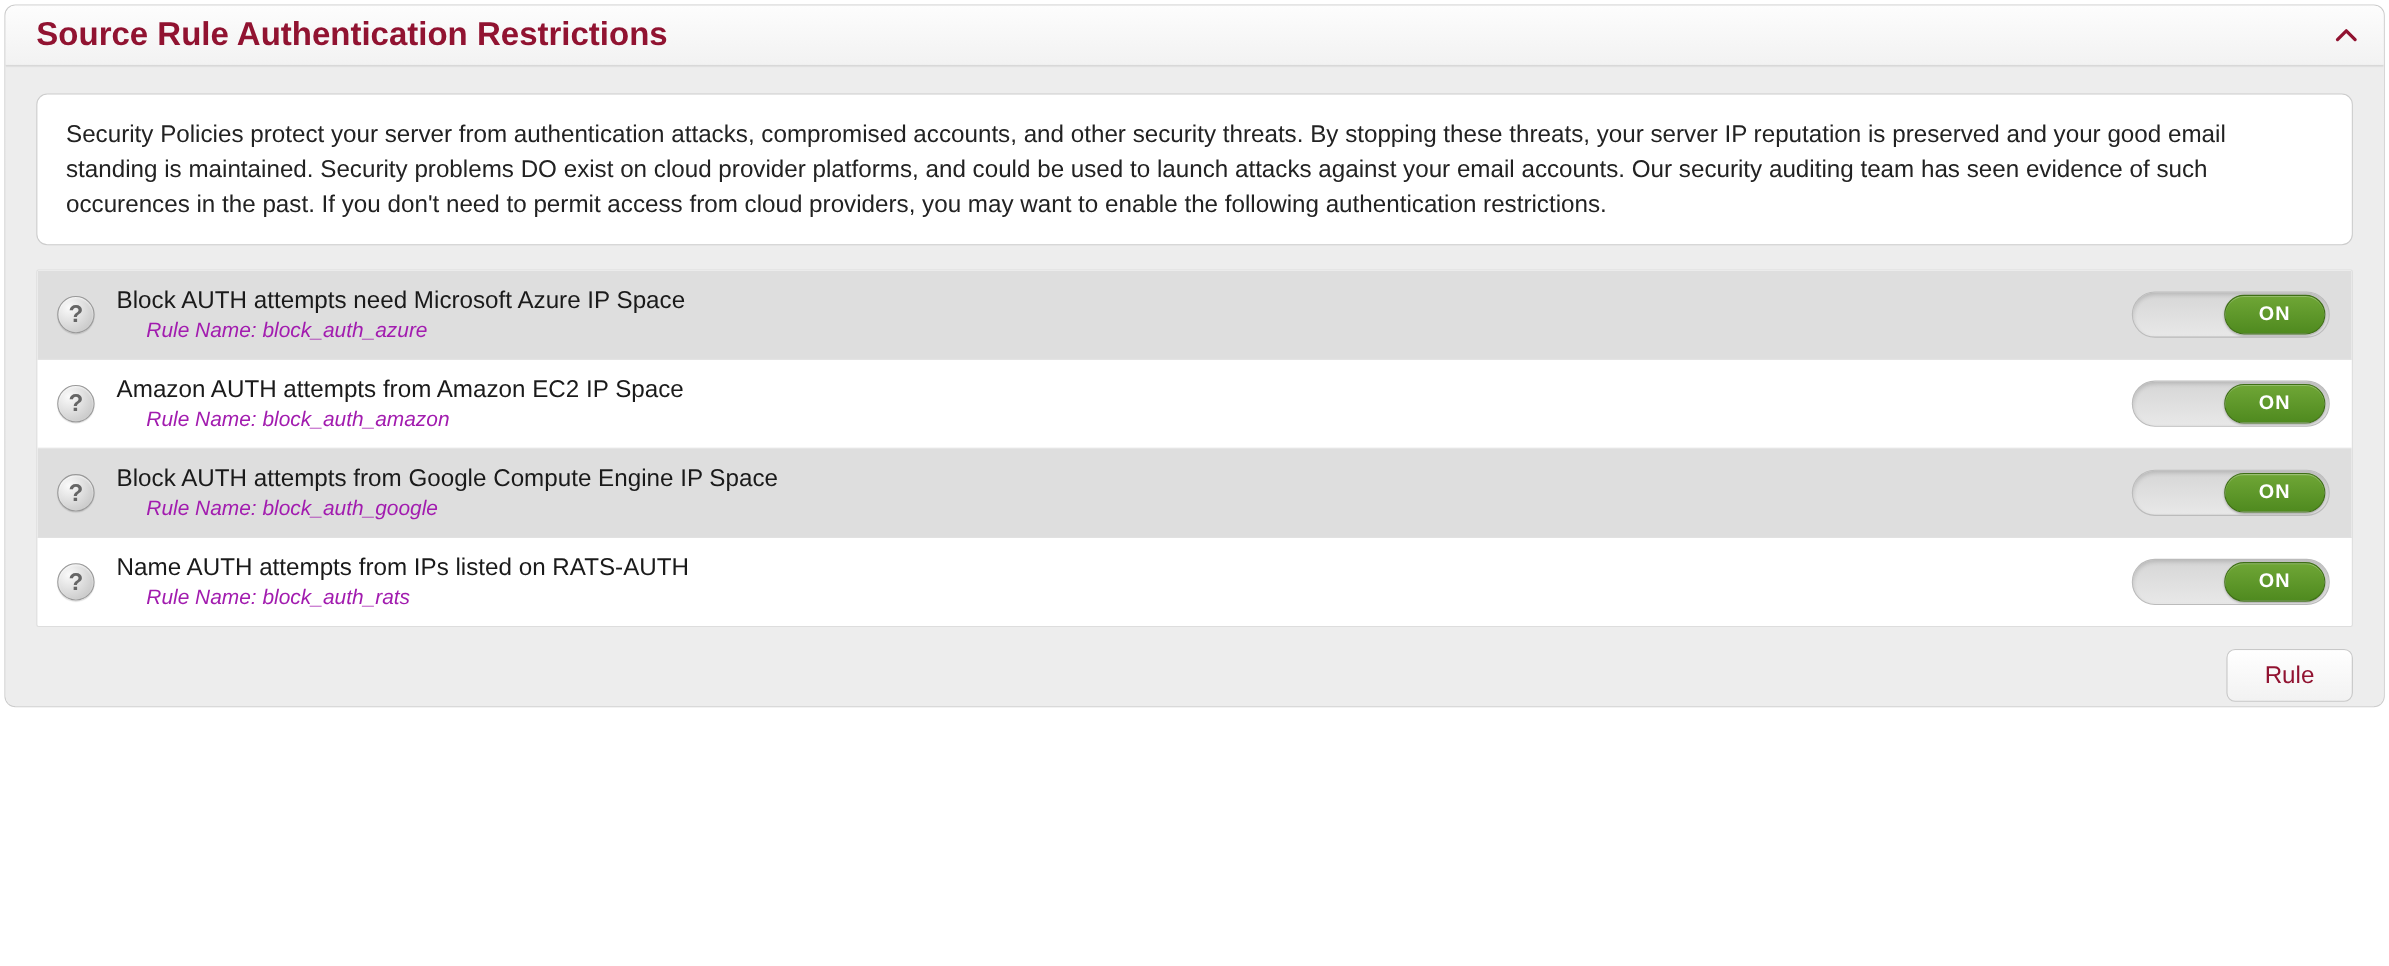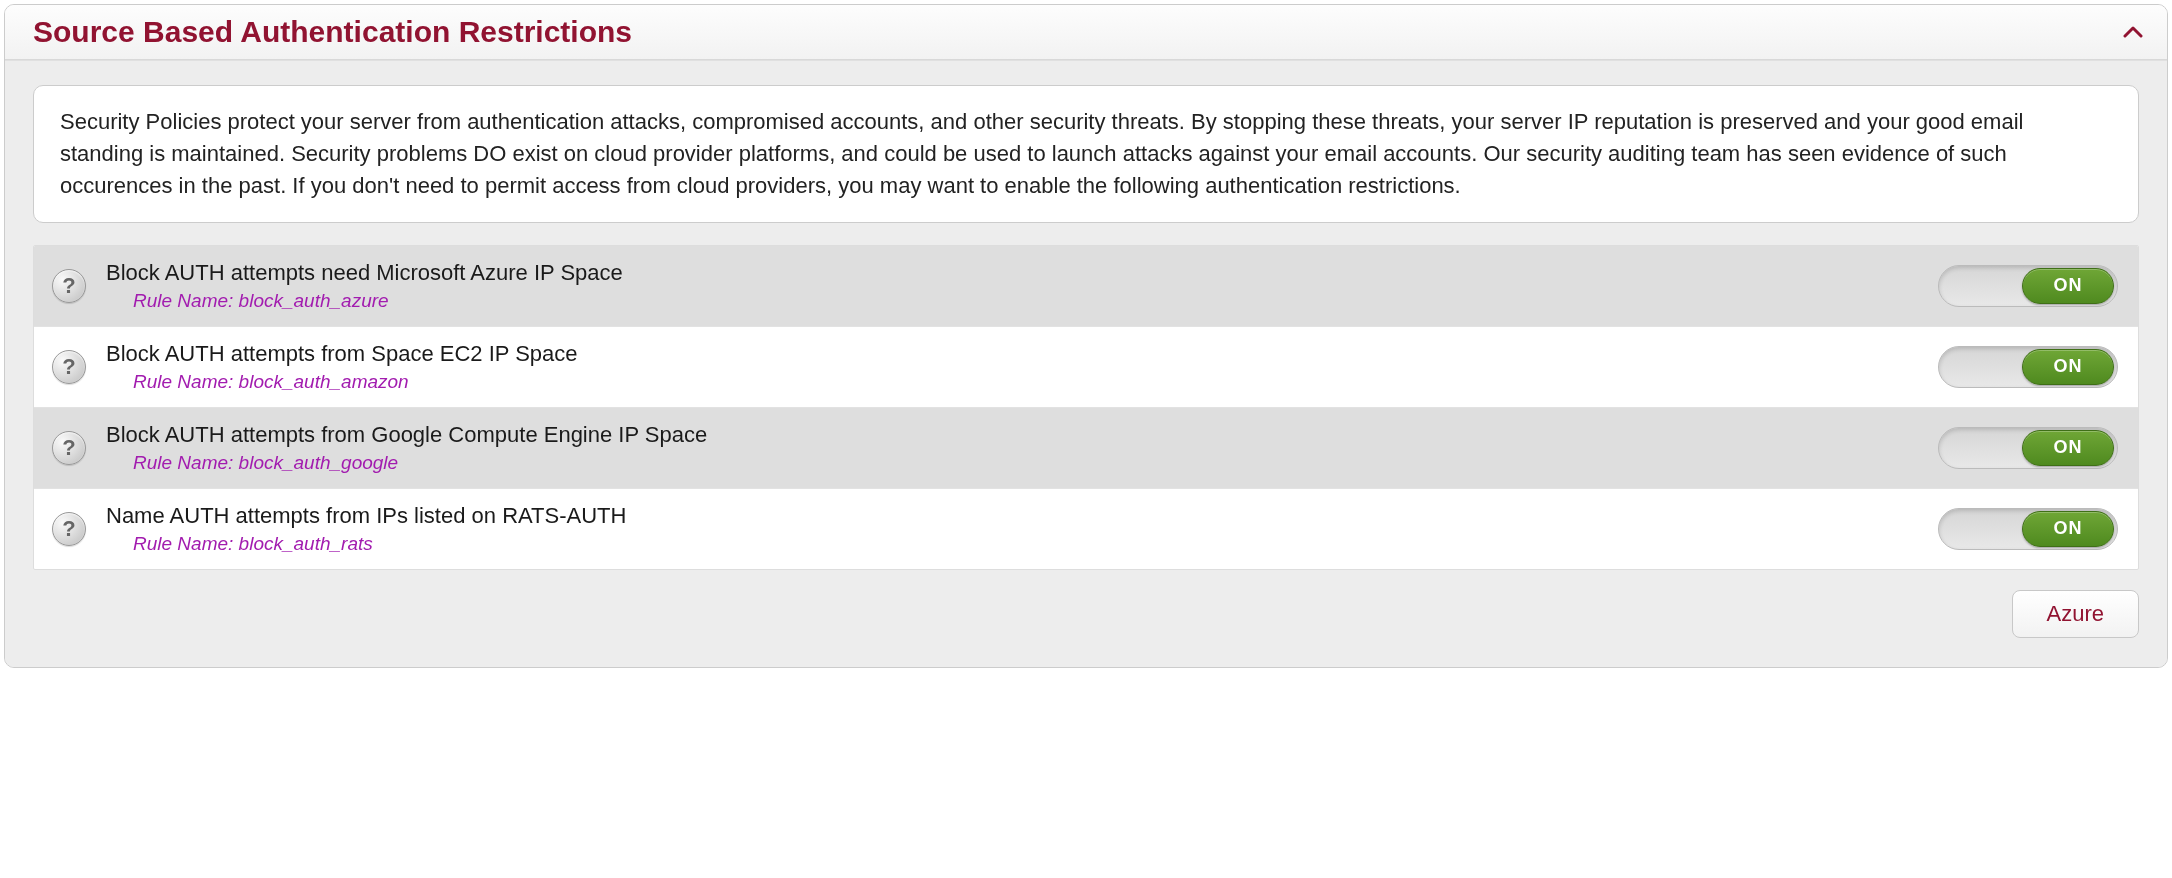--- a/index.html
+++ b/index.html
@@ -29,21 +29,21 @@
   }
   .collapse-icon {
     color: #911331;
     font-size: 22px;
     font-weight: bold;
     cursor: pointer;
     user-select: none;
   }
   .panel-body {
     background: #ededed;
-    padding: 24px 28px 29px 28px;
+    padding: 24px 28px 4px 28px;
     border-top: 1px solid #e0e0e0;
   }
   .description-box {
     background: #fff;
     border: 1px solid #ccc;
     border-radius: 10px;
     padding: 20px 26px;
     font-size: 22px;
     color: #222;
     line-height: 1.45;
@@ -135,21 +135,21 @@
     font-size: 22px;
     font-weight: 500;
     cursor: pointer;
   }
 </style>
 </head>
 <body>
 
 <div class="panel">
   <div class="panel-header">
-    <div class="panel-title">Source Based Authentication Restrictions</div>
+    <div class="panel-title">Source Rule Authentication Restrictions</div>
     <div class="collapse-icon">
       <svg width="20" height="14" viewBox="0 0 20 14">
           <path d="M2 11 L10 3 L18 11" stroke="#911331" stroke-width="3" fill="none" stroke-linecap="round" stroke-linejoin="round"></path>
         </svg>
     </div>
   </div>
   <div class="panel-body">
     <div class="description-box">Security Policies protect your server from authentication attacks, compromised accounts, and other security threats. By stopping these threats, your server IP reputation is preserved and your good email standing is maintained. Security problems DO exist on cloud provider platforms, and could be used to launch attacks against your email accounts. Our security auditing team has seen evidence of such occurences in the past. If you don't need to permit access from cloud providers, you may want to enable the following authentication restrictions.</div>
 
     <div class="rules-list">
@@ -161,21 +161,21 @@
           <div class="rule-name"><span>Rule Name: </span><span>block_auth_azure</span></div>
         </div>
         <div class="toggle">
           <div class="toggle-knob">ON</div>
         </div>
       </div>
 
       <div class="rule-row">
         <div class="help-icon">?</div>
         <div class="rule-text">
-          <div class="rule-title">Block AUTH attempts from Space EC2 IP Space</div>
+          <div class="rule-title">Amazon AUTH attempts from Amazon EC2 IP Space</div>
           <div class="rule-name"><span>Rule Name: </span><span>block_auth_amazon</span></div>
         </div>
         <div class="toggle">
           <div class="toggle-knob">ON</div>
         </div>
       </div>
 
       <div class="rule-row alt">
         <div class="help-icon">?</div>
         <div class="rule-text">
@@ -194,16 +194,16 @@
           <div class="rule-name"><span>Rule Name: </span><span>block_auth_rats</span></div>
         </div>
         <div class="toggle">
           <div class="toggle-knob">ON</div>
         </div>
       </div>
 
     </div>
 
     <div class="footer">
-      <button class="save-btn">Azure</button>
+      <button class="save-btn">Rule</button>
     </div>
   </div>
 </div>
 
 </body></html>

